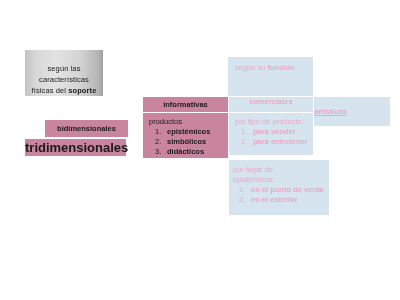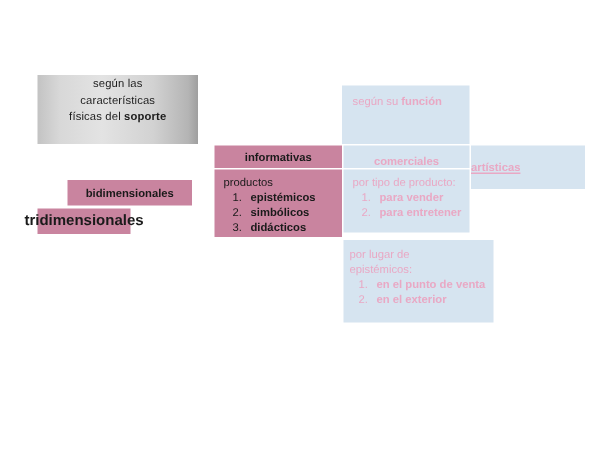--- a/index.html
+++ b/index.html
@@ -33,58 +33,58 @@
   }
   .gray {
     background: linear-gradient(to right,
         #c3c3c3 0%, #d8d8d8 14%, #e3e3e3 40%,
         #d2d2d2 72%, #b4b4b4 94%, #9f9f9f 100%);
     color: #1c1c1c;
   }
 
   
   #soporte-box {
-    left: 25px; top: 50px; width: 107px; height: 46px;
-    display: flex; align-items: flex-start; justify-content: center;
+    left: 25px; top: 50px; width: 78px; height: 46px;
+    display: flex; align-items: flex-end; justify-content: center;
   }
   #soporte-box .lines {
     text-align: center;
     font-size: 7.5px;
     line-height: 11px;
     letter-spacing: 0.1px;
   }
   .b { font-weight: bold; }
 
   #bidim-box {
     left: 25px; top: 120px; width: 83px; height: 17px;
     display: flex; align-items: center; justify-content: center;
     font-size: 7.5px; font-weight: bold; margin-left: 20px;
   }
   #tridim-box {
-    left: 25px; top: 139px; width: 62px; height: 17px;
-    display: flex; align-items: center; justify-content: center;
-    font-size: 10px; font-weight: bold;
+    left: 25px; top: 139px; width: 101px; height: 17px;
+    display: flex; align-items: center; justify-content: flex-start;
+    font-size: 13px; font-weight: bold;
   }
 
   #funcion-box {
     left: 228px; top: 57px; width: 85px; height: 39px;
     padding: 6px 7px 0 7px;
     font-size: 7.5px;
   }
   #funcion-box .hdr { line-height: 10px; }
   #funcion-box .hdr .b { font-weight: bold; }
 
   #informativas-bar {
     left: 143px; top: 97px; width: 85px; height: 15px;
     display: flex; align-items: center; justify-content: center;
     font-size: 7.5px; font-weight: bold;
   }
   #comerciales-bar {
     left: 229px; top: 97px; width: 84px; height: 15px;
-    display: flex; align-items: flex-end; justify-content: center;
+    display: flex; align-items: flex-start; justify-content: center;
     font-size: 7.5px; font-weight: bold;
   }
   #artisticas-bar {
     left: 314px; top: 97px; width: 76px; height: 29px;
     display: flex; align-items: center; justify-content: flex-start;
     font-size: 7.5px; font-weight: bold; text-decoration: underline;
   }
 
   #productos-box {
     left: 143px; top: 113px; width: 85px; height: 45px;

